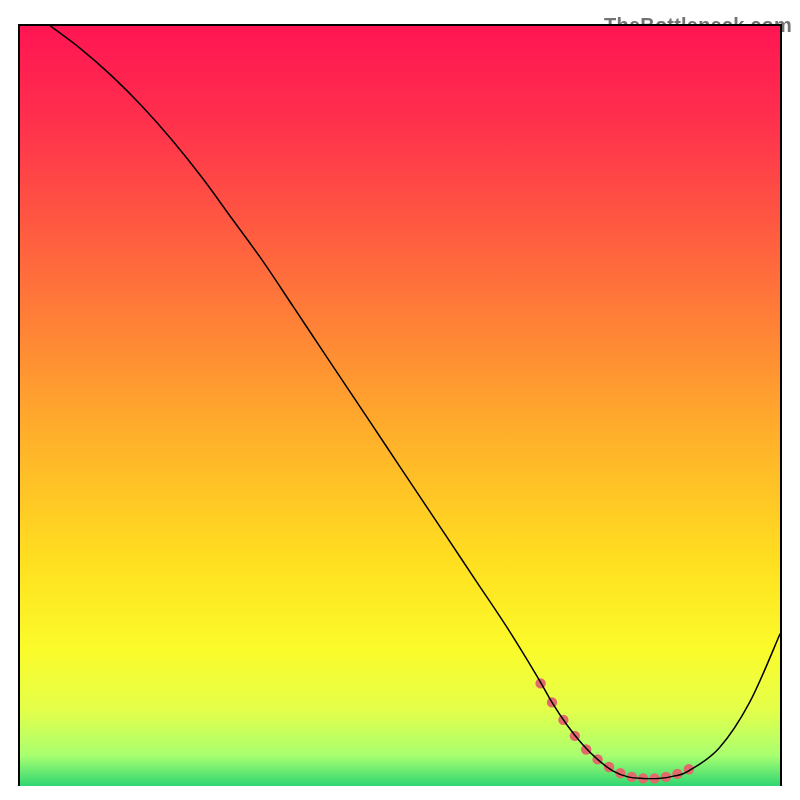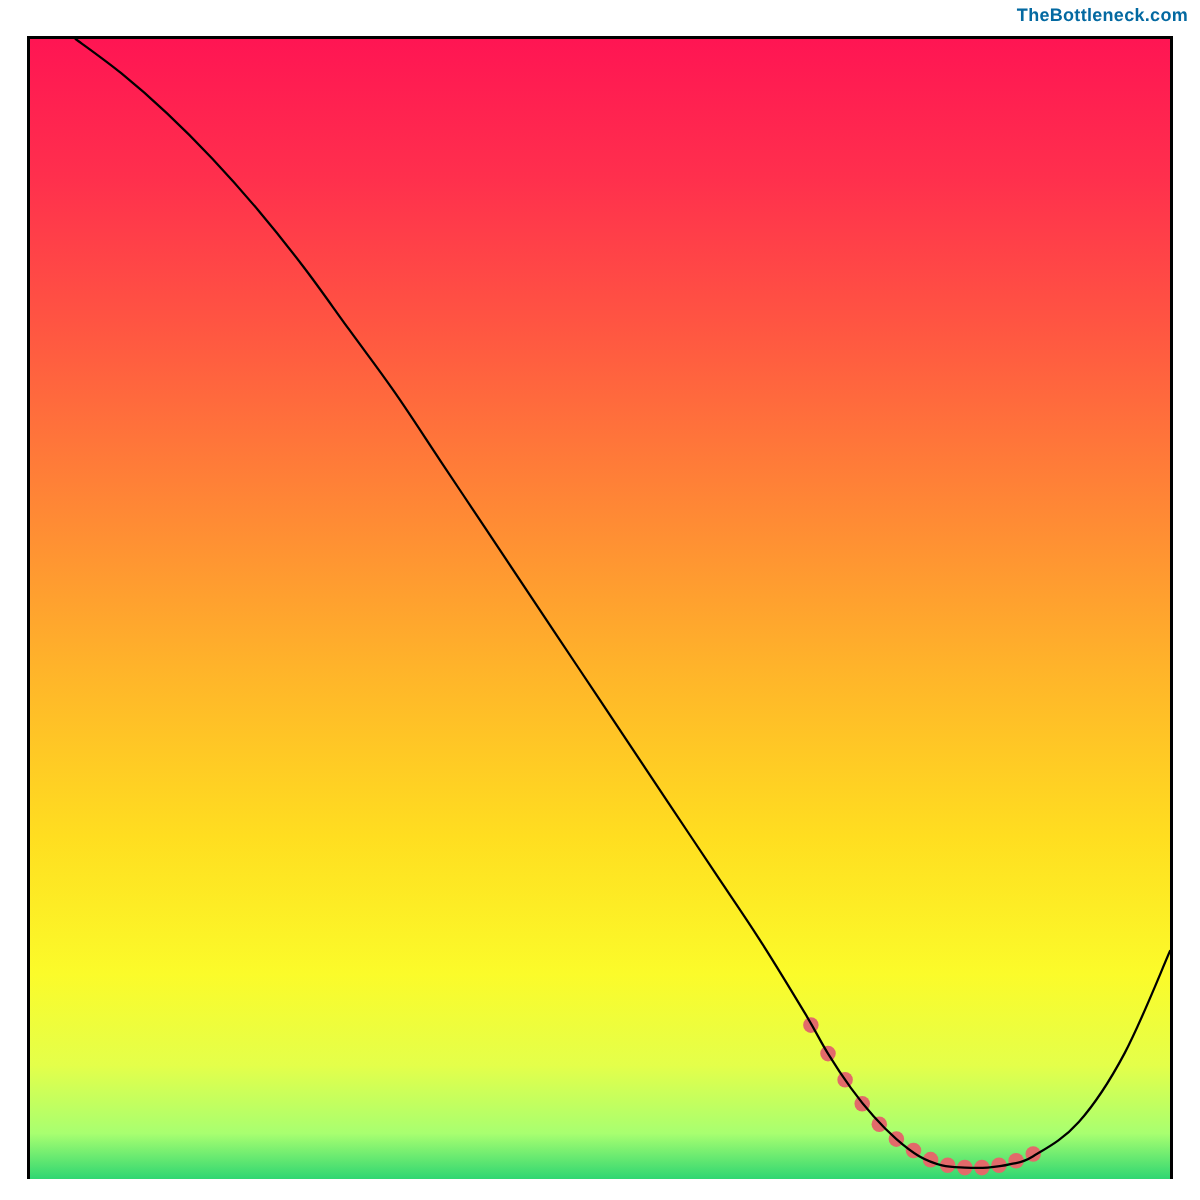--- a/index.html
+++ b/index.html
@@ -11,25 +11,25 @@
     font-family: Arial, Helvetica, sans-serif;
     overflow: hidden;
   }
   .stage {
     position: relative;
     width: 800px;
     height: 800px;
   }
   .attribution {
     position: absolute;
-    top: 3px;
+    top: 14px;
     right: 8px;
-    font-size: 12px;
+    font-size: 20px;
     font-weight: bold;
-    color: #0369a1;
+    color: #737373;
     letter-spacing: 0.2px;
     user-select: none;
   }
   .plot {
     position: absolute;
     left: 18px;
     top: 24px;
     width: 764px;
     height: 762px;
     box-sizing: border-box;

